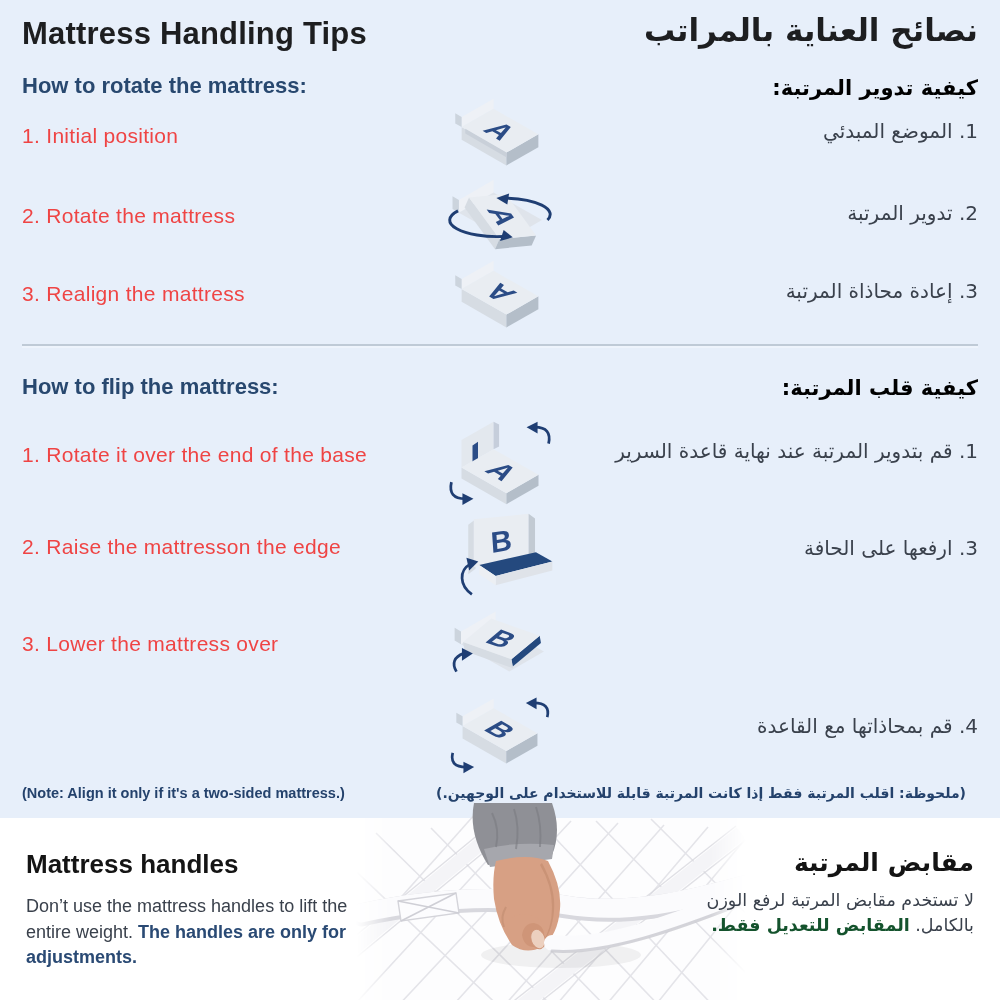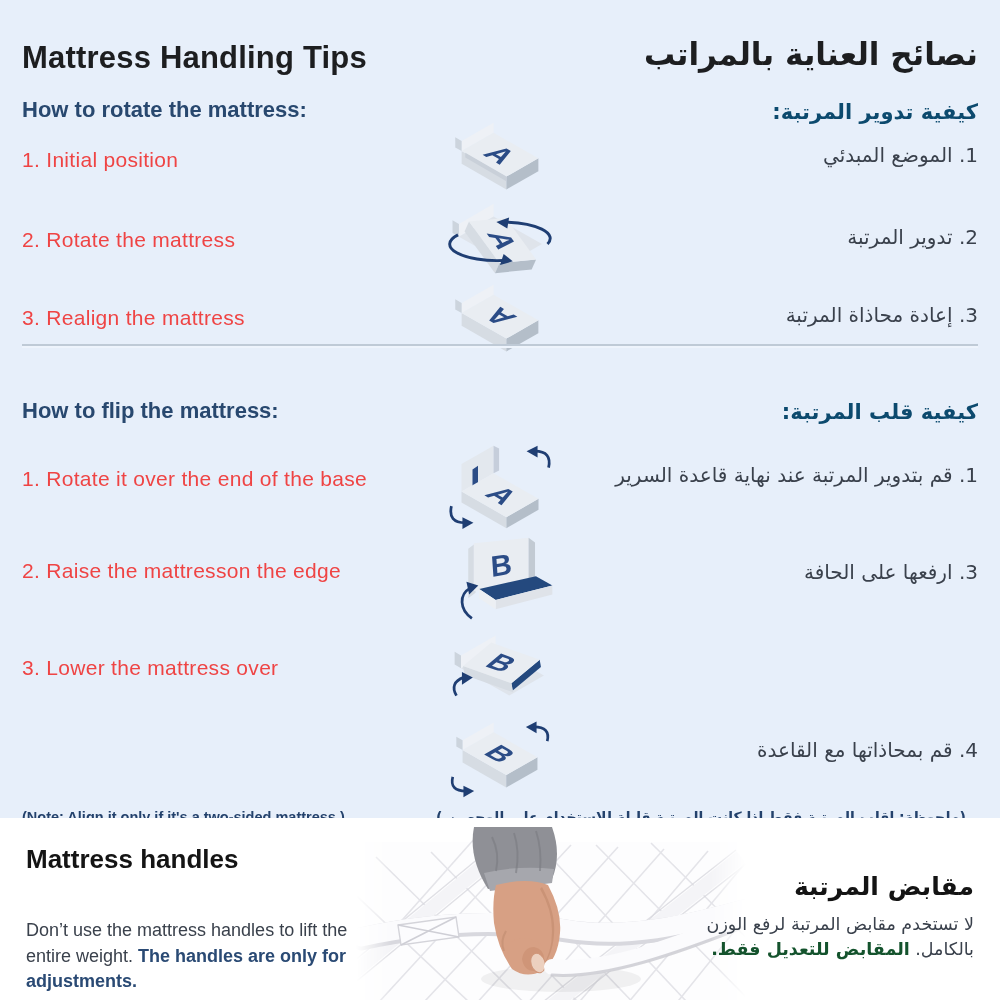--- a/index.html
+++ b/index.html
@@ -1,25 +1,25 @@
 <!DOCTYPE html>
 <html><head>
 <meta charset="utf-8">
 <style>
   html,body{margin:0;padding:0;background:#ffffff;}
   .canvas{
     position:relative;width:1000px;height:1000px;overflow:hidden;
     font-family:"Liberation Sans","DejaVu Sans",sans-serif;background:#ffffff;
   }
   .blue-bg{position:absolute;left:0;top:0;width:1000px;height:818px;background:#e7effa;}
-  .pos{position:absolute;margin-top:24px;}
+  .pos{position:absolute;}
   .title-en{font-size:31px;font-weight:700;color:#1d1e20;letter-spacing:.2px;}
   .title-ar{font-size:31px;font-weight:700;color:#1d1e20;direction:rtl;font-family:"DejaVu Sans",sans-serif;}
   .h2-en{font-size:22px;font-weight:700;color:#28486f;}
-  .h2-ar{font-size:21px;font-weight:700;color:#0c4a6e;direction:rtl;font-family:"DejaVu Sans",sans-serif;}
+  .h2-ar{font-size:21px;font-weight:700;color:#000000;direction:rtl;font-family:"DejaVu Sans",sans-serif;}
   .step-en{font-size:21px;color:#ef4444;letter-spacing:.3px;}
   .step-ar{font-size:20px;color:#3a414c;direction:rtl;text-align:right;font-family:"DejaVu Sans",sans-serif;}
   .divider{position:absolute;left:22px;right:22px;height:2px;background:#bfcad6;border-bottom:2px solid #eef4fc;}
   .note-en{font-size:14.5px;font-weight:700;color:#24426c;}
   .note-ar{font-size:14px;font-weight:700;color:#24426c;direction:rtl;font-family:"DejaVu Sans",sans-serif;}
   .white-sec{position:absolute;left:0;top:818px;width:1000px;height:182px;background:#ffffff;}
   .hh-en{font-size:26px;font-weight:700;color:#141414;}
   .hb-en{font-size:18px;color:#3a414c;width:360px;line-height:1.42;}
   .hb-en b{color:#2a4a74;}
   .hh-ar{font-size:25px;font-weight:700;color:#141414;direction:rtl;font-family:"DejaVu Sans",sans-serif;}
@@ -222,18 +222,18 @@
       <path d="M 152,118 q -2,16 8,24 q 10,8 20,2 q 10,-6 8,-18 q -2,-12 -14,-14 q -16,-2 -22,6 Z" fill="#d7a084"></path>
       <path d="M 166,132 q 2,12 12,12 q 10,-2 10,-12 q 0,-10 -10,-12 q -10,0 -12,12 Z" fill="#cf9578"></path>
       <ellipse cx="182" cy="136" rx="7" ry="10" transform="rotate(-18 182 136)" fill="#ecd0bf" stroke="#cf9578" stroke-width="1"></ellipse>
       <path d="M 150,104 q -6,10 -2,20" fill="none" stroke="#c08c6f" stroke-width="2" opacity="0.6"></path>
 
       <path d="M 196,140 C 250,146 320,118 388,92" fill="none" stroke="#fbfbfd" stroke-width="16" stroke-linecap="round"></path>
       <path d="M 196,148 C 250,152 322,126 388,100" fill="none" stroke="#c9c9d0" stroke-width="3" stroke-linecap="round" opacity="0.8"></path>
     </svg>
   </div>
 
-  <div class="pos hh-en" style="left:26px;top:820px;">Mattress handles</div>
+  <div class="pos hh-en" style="left:26px;top:849px;">Mattress handles</div>
   <div class="pos hb-en" style="left:26px;top:894px;"><span>Don’t use the mattress handles to lift the entire weight. </span><b>The handles are only for adjustments.</b></div>
 
   <div class="pos hh-ar" style="right:26px;top:848px;">مقابض المرتبة</div>
   <div class="pos hb-ar" style="right:26px;top:888px;"><span>لا تستخدم مقابض المرتبة لرفع الوزن بالكامل. </span><b>المقابض للتعديل فقط.</b></div>
 </div>
 
 </body></html>

